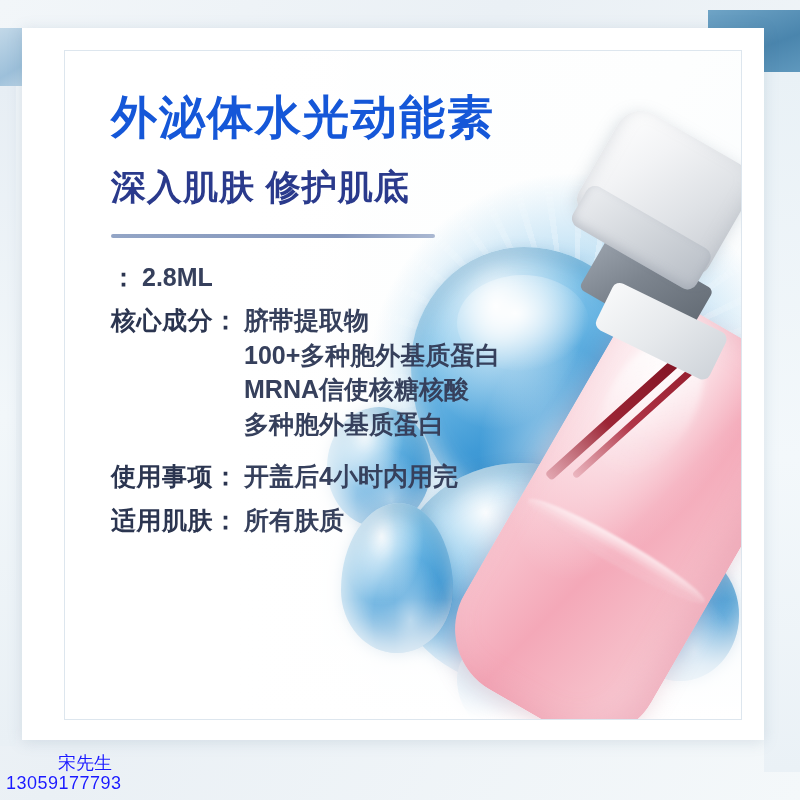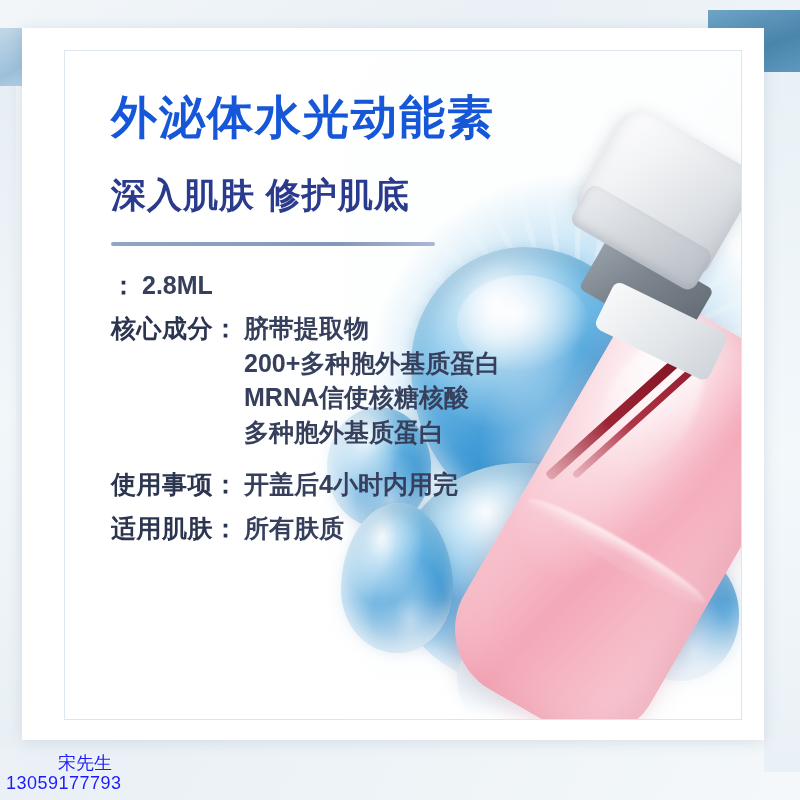--- a/index.html
+++ b/index.html
@@ -203,21 +203,21 @@
   #main-title{
     font-size:46px;
     font-weight:bold;
     color:#1557d8;
     letter-spacing:2px;
     line-height:1.15;
     white-space:nowrap;
     text-shadow:0 1px 2px rgba(255,255,255,.9);
   }
   #sub-title{
-    margin-top:30px;
+    margin-top:22px;
     font-size:35px;
     font-weight:bold;
     color:#2a3a8c;
     letter-spacing:1px;
     line-height:1.2;
     white-space:nowrap;
     text-shadow:0 1px 2px rgba(255,255,255,.9);
   }
   #title-divider{
     margin-top:26px;
@@ -320,21 +320,21 @@
         <div class="spec-row" id="spec-row-volume">
           <span class="spec-colon">：</span>
           <span class="spec-value">2.8ML</span>
         </div>
 
         <div class="spec-row" id="spec-row-ingredients">
           <span class="spec-label tight">核心成分</span>
           <span class="spec-colon">：</span>
           <span class="spec-value">
             <span>脐带提取物</span>
-            <span class="extra-line">200+多种胞外基质蛋白</span>
+            <span class="extra-line">100+多种胞外基质蛋白</span>
             <span class="extra-line">MRNA信使核糖核酸</span>
             <span class="extra-line">多种胞外基质蛋白</span>
           </span>
         </div>
 
         <div class="spec-row" id="spec-row-usage">
           <span class="spec-label tight">使用事项</span>
           <span class="spec-colon">：</span>
           <span class="spec-value">开盖后4小时内用完</span>
         </div>

